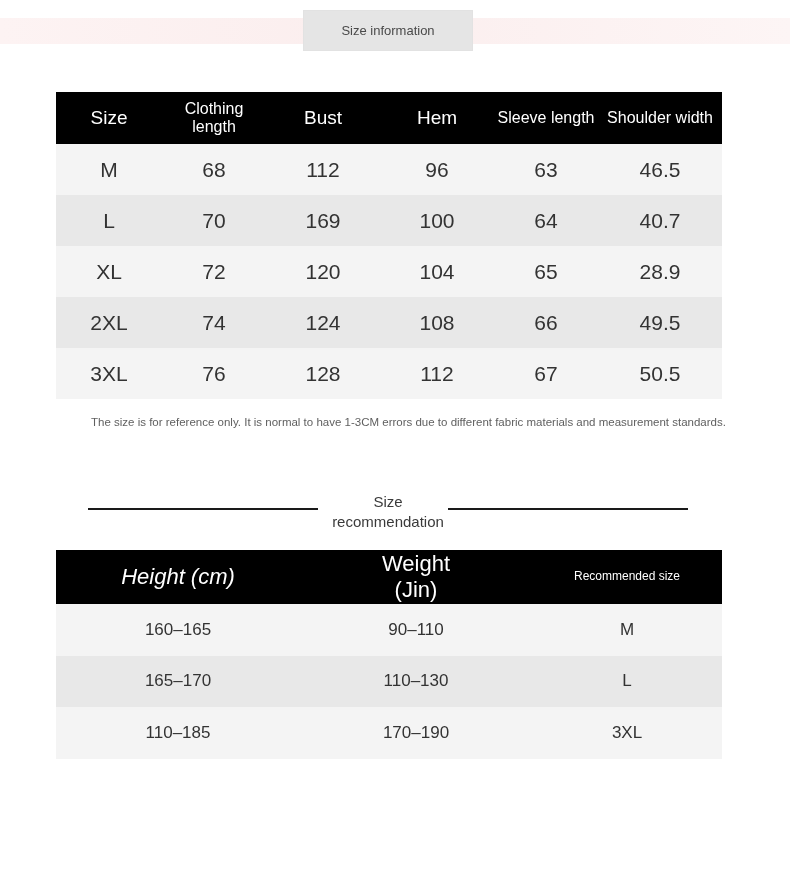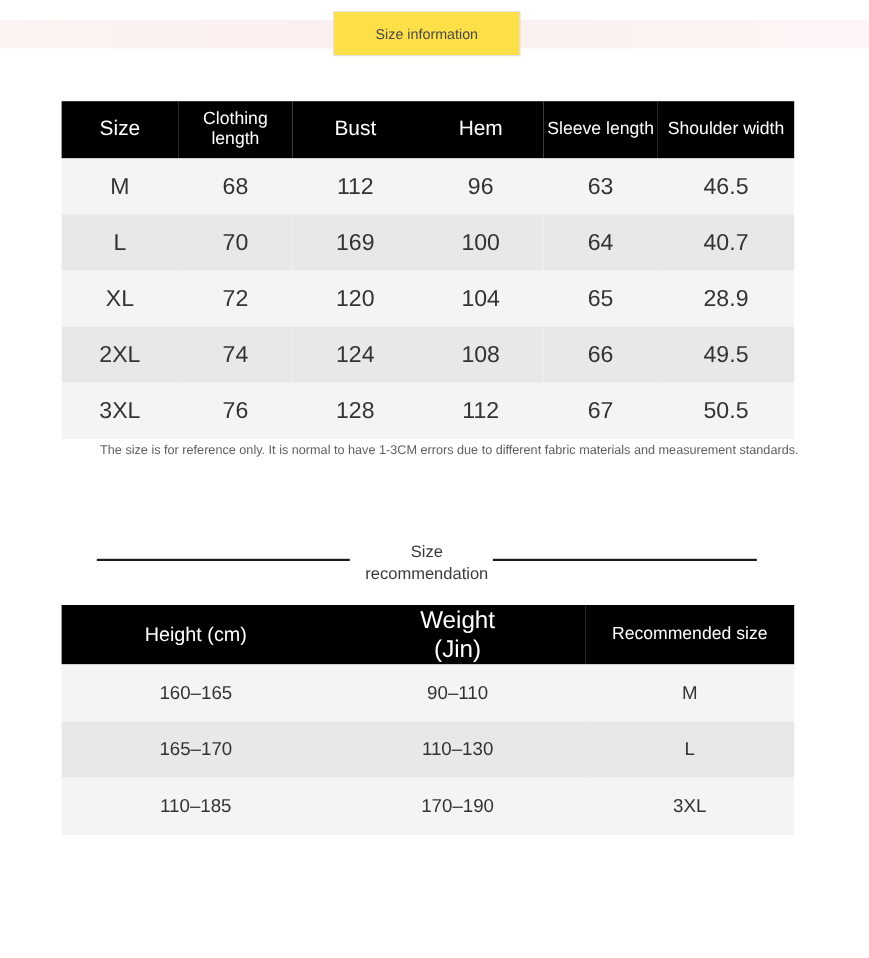--- a/index.html
+++ b/index.html
@@ -38,21 +38,21 @@
     color: #c9a9a7;
     font-weight: bold;
     opacity: .55;
   }
   .size-info-box {
     position: absolute;
     left: 303px;
     top: 10px;
     width: 170px;
     height: 41px;
-    background: #fde047;
+    background: #e5e5e5;
     border: 1px solid #e2e2e2;
     box-sizing: border-box;
     display: flex;
     align-items: center;
     justify-content: center;
   }
   .size-info-box span {
     font-size: 13px;
     color: #4a4a4a;
   }
@@ -90,21 +90,21 @@
   #table1 thead th { height: 50px; }
   #table1 tbody td { height: 49px; font-size: 21px; }
   #table1 tbody tr:nth-child(odd) { background: #f4f4f4; }
   #table1 tbody tr:nth-child(even) { background: #e8e8e8; }
   .th-sm { font-size: 16px; line-height: 1.15; }
   .th-lg { font-size: 19px; }
 
   .note {
     position: absolute;
     left: 91px;
-    top: 404px;
+    top: 416px;
     width: 680px;
     font-size: 11.5px;
     color: #5f5f5f;
   }
 
   
   .rec-head {
     position: absolute;
     left: 0;
     top: 492px;
@@ -135,22 +135,22 @@
     position: absolute;
     left: 56px;
     top: 550px;
     width: 666px;
   }
   #table2 { width: 666px; }
   #table2 thead th { height: 52px; }
   #table2 tbody td { height: 49.5px; font-size: 17px; }
   #table2 tbody tr:nth-child(odd) { background: #f4f4f4; }
   #table2 tbody tr:nth-child(even) { background: #e8e8e8; }
-  .th2-lg { font-size: 18px; }
-  .th2-sm { font-size: 16px; line-height: 1.15; }
+  .th2-lg { font-size: 22px; font-style: italic; }
+  .th2-sm { font-size: 12px; line-height: 1.15; }
   .subline { font-size: 22px; display:block; }
 </style>
 </head>
 <body>
 
 <div class="top-area">
   <div class="top-ghost"></div>
   <div class="ghost-text">SIZE</div>
   <div class="size-info-box">
     <span>Size information</span>

